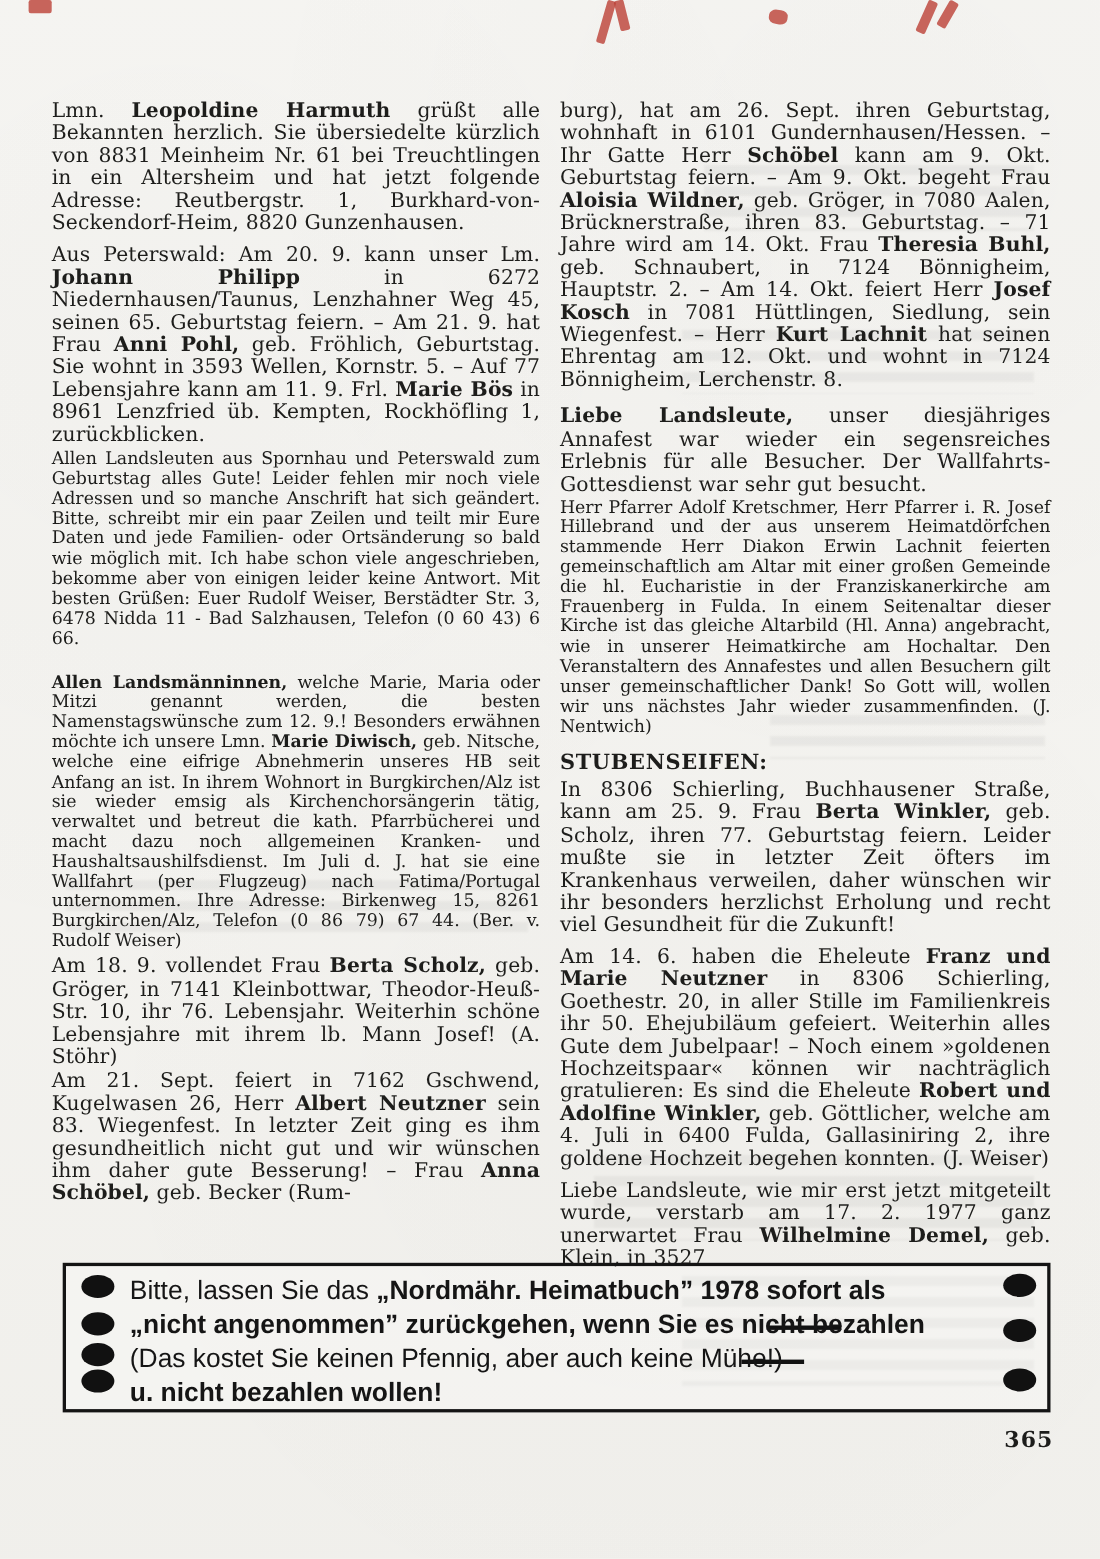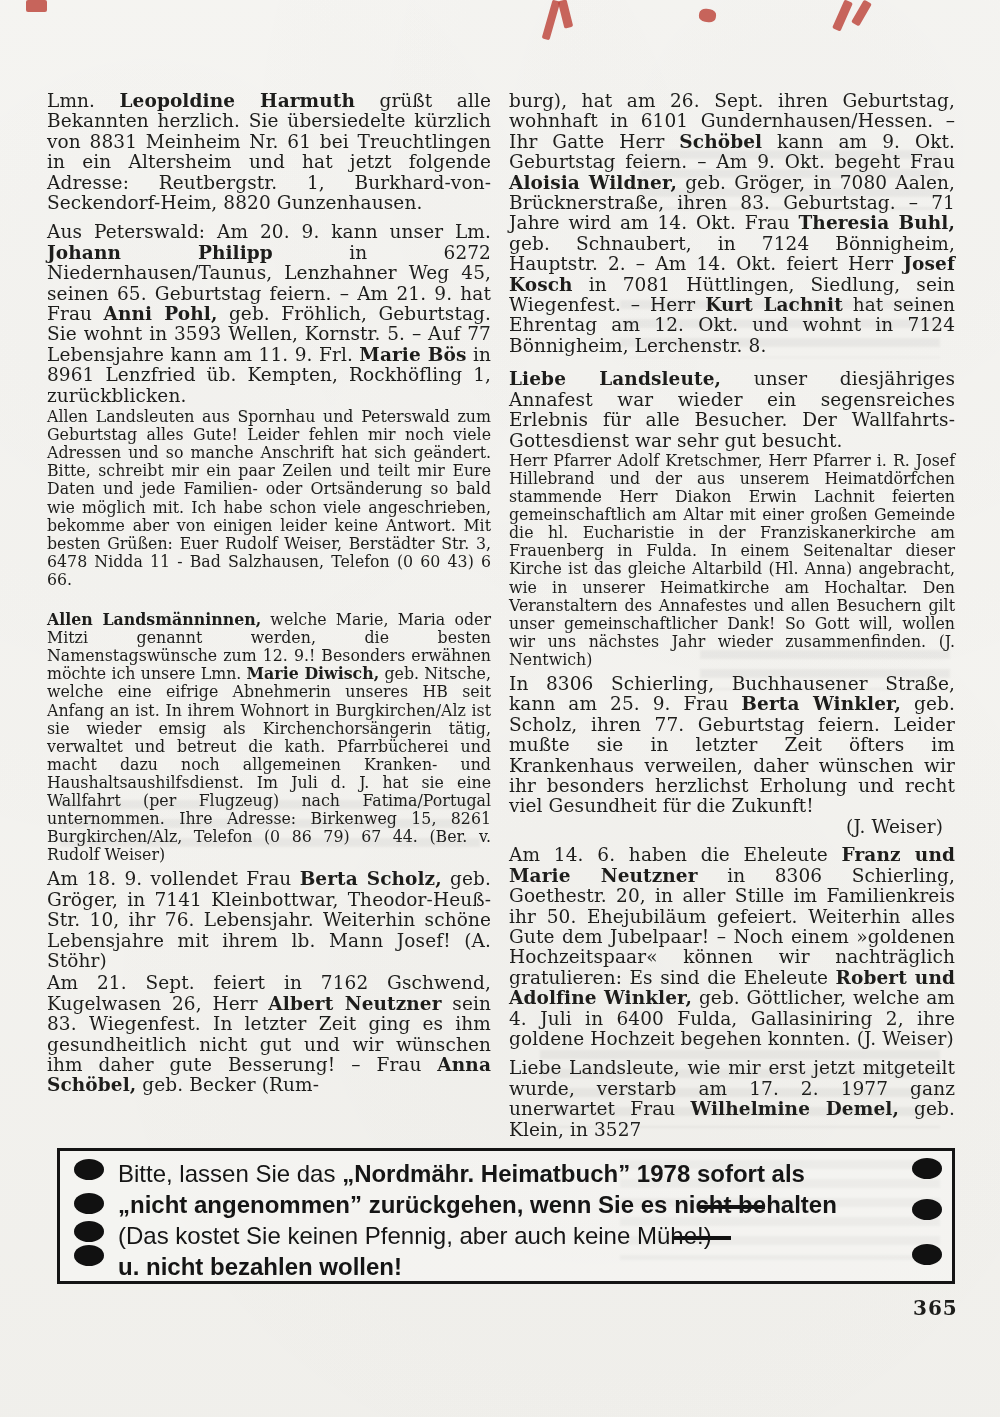--- a/index.html
+++ b/index.html
@@ -79,30 +79,30 @@
     <p class="para large" style="margin-top: 9px;"><span>Aus Peterswald: Am 20. 9. kann unser Lm. </span><span class="b">Johann Philipp</span><span> in 6272 Niedernhausen/Taunus, Lenzhahner Weg 45, seinen 65. Geburtstag feiern. – Am 21. 9. hat Frau </span><span class="b">Anni Pohl,</span><span> geb. Fröhlich, Geburtstag. Sie wohnt in 3593 Wellen, Kornstr. 5. – Auf 77 Lebensjahre kann am 11. 9. Frl. </span><span class="b">Marie Bös</span><span> in 8961 Lenzfried üb. Kempten, Rockhöfling 1, zurückblicken.</span></p>
     <p class="para small" style="margin-top: 2px;"><span>Allen Landsleuten aus Spornhau und Peterswald zum Geburtstag alles Gute! Leider fehlen mir noch viele Adressen und so manche Anschrift hat sich geändert. Bitte, schreibt mir ein paar Zeilen und teilt mir Eure Daten und jede Familien- oder Ortsänderung so bald wie möglich mit. Ich habe schon viele angeschrieben, bekomme aber von einigen leider keine Antwort. Mit besten Grüßen: Euer Rudolf Weiser, Berstädter Str. 3, 6478 Nidda 11 - Bad Salzhausen, Telefon (0 60 43) 6 66.</span></p>
     <p class="para small" style="margin-top: 22px;"><span class="b">Allen Landsmänninnen,</span><span> welche Marie, Maria oder Mitzi genannt werden, die besten Namenstagswünsche zum 12. 9.! Besonders erwähnen möchte ich unsere Lmn. </span><span class="b">Marie Diwisch,</span><span> geb. Nitsche, welche eine eifrige Abnehmerin unseres HB seit Anfang an ist. In ihrem Wohnort in Burgkirchen/Alz ist sie wieder emsig als Kirchenchorsängerin tätig, verwaltet und betreut die kath. Pfarrbücherei und macht dazu noch allgemeinen Kranken- und Haushaltsaushilfsdienst. Im Juli d. J. hat sie eine Wallfahrt (per Flugzeug) nach Fatima/Portugal unternommen. Ihre Adresse: Birkenweg 15, 8261 Burgkirchen/Alz, Telefon (0 86 79) 67 44. (Ber. v. Rudolf Weiser)</span></p>
     <p class="para large" style="margin-top: 5px;"><span>Am 18. 9. vollendet Frau </span><span class="b">Berta Scholz,</span><span> geb. Gröger, in 7141 Kleinbottwar, Theodor-Heuß-Str. 10, ihr 76. Lebensjahr. Weiterhin schöne Lebensjahre mit ihrem lb. Mann Josef! (A. Stöhr)</span></p>
     <p class="para large" style="margin-top: 2px;"><span>Am 21. Sept. feiert in 7162 Gschwend, Kugelwasen 26, Herr </span><span class="b">Albert Neutzner</span><span> sein 83. Wiegenfest. In letzter Zeit ging es ihm gesundheitlich nicht gut und wir wünschen ihm daher gute Besserung! – Frau </span><span class="b">Anna Schöbel,</span><span> geb. Becker (Rum-</span></p>
   </div>
 <div class="col col-right">
     <p class="para large" style="margin-top: 0px;"><span>burg), hat am 26. Sept. ihren Geburtstag, wohnhaft in 6101 Gundernhausen/Hessen. – Ihr Gatte Herr </span><span class="b">Schöbel</span><span> kann am 9. Okt. Geburtstag feiern. – Am 9. Okt. begeht Frau </span><span class="b">Aloisia Wildner,</span><span> geb. Gröger, in 7080 Aalen, Brücknerstraße, ihren 83. Geburtstag. – 71 Jahre wird am 14. Okt. Frau </span><span class="b">Theresia Buhl,</span><span> geb. Schnaubert, in 7124 Bönnigheim, Hauptstr. 2. – Am 14. Okt. feiert Herr </span><span class="b">Josef Kosch</span><span> in 7081 Hüttlingen, Siedlung, sein Wiegenfest. – Herr </span><span class="b">Kurt Lachnit</span><span> hat seinen Ehrentag am 12. Okt. und wohnt in 7124 Bönnigheim, Lerchenstr. 8.</span></p>
     <p class="para large" style="margin-top: 13px;"><span class="b">Liebe Landsleute,</span><span> unser diesjähriges Annafest war wieder ein segensreiches Erlebnis für alle Besucher. Der Wallfahrts-Gottesdienst war sehr gut besucht.</span></p>
     <p class="para small" style="margin-top: 1px;"><span>Herr Pfarrer Adolf Kretschmer, Herr Pfarrer i. R. Josef Hillebrand und der aus unserem Heimatdörfchen stammende Herr Diakon Erwin Lachnit feierten gemeinschaftlich am Altar mit einer großen Gemeinde die hl. Eucharistie in der Franziskanerkirche am Frauenberg in Fulda. In einem Seitenaltar dieser Kirche ist das gleiche Altarbild (Hl. Anna) angebracht, wie in unserer Heimatkirche am Hochaltar. Den Veranstaltern des Annafestes und allen Besuchern gilt unser gemeinschaftlicher Dank! So Gott will, wollen wir uns nächstes Jahr wieder zusammenfinden. (J. Nentwich)</span></p>
+    <div class="heading" style="margin-top: 13px;">STUBENSEIFEN:</div>
     <p class="para large" style="margin-top: 5px;"><span>In 8306 Schierling, Buchhausener Straße, kann am 25. 9. Frau </span><span class="b">Berta Winkler,</span><span> geb. Scholz, ihren 77. Geburtstag feiern. Leider mußte sie in letzter Zeit öfters im Krankenhaus verweilen, daher wünschen wir ihr besonders herzlichst Erholung und recht viel Gesundheit für die Zukunft!</span></p>
-    <p class="para large sig" style="margin-top: 0px;"><span>(J. Weiser)</span></p>
     <p class="para large" style="margin-top: 8px;"><span>Am 14. 6. haben die Eheleute </span><span class="b">Franz und Marie Neutzner</span><span> in 8306 Schierling, Goethestr. 20, in aller Stille im Familienkreis ihr 50. Ehejubiläum gefeiert. Weiterhin alles Gute dem Jubelpaar! – Noch einem »goldenen Hochzeitspaar« können wir nachträglich gratulieren: Es sind die Eheleute </span><span class="b">Robert und Adolfine Winkler,</span><span> geb. Göttlicher, welche am 4. Juli in 6400 Fulda, Gallasiniring 2, ihre goldene Hochzeit begehen konnten. (J. Weiser)</span></p>
     <p class="para large" style="margin-top: 9px;"><span>Liebe Landsleute, wie mir erst jetzt mitgeteilt wurde, verstarb am 17. 2. 1977 ganz unerwartet Frau </span><span class="b">Wilhelmine Demel,</span><span> geb. Klein, in 3527</span></p>
   </div>
 
 <div class="notice-box">
   <div class="notice-text">
       <div class="notice-line"><span>Bitte, lassen Sie das </span><span class="b">„Nordmähr. Heimatbuch” 1978 </span><span class="b u">sofort</span><span class="b"> als</span></div>
-      <div class="notice-line"><span class="b">„nicht angenommen” zurückgehen, wenn Sie es </span><span class="b u">nicht</span><span class="b"> behalten</span></div>
+      <div class="notice-line"><span class="b">„nicht angenommen” zurückgehen, wenn Sie es </span><span class="b u">nicht</span><span class="b"> bezahlen</span></div>
       <div class="notice-line"><span>(Das kostet Sie keinen Pfennig, aber auch keine Mühe!)</span></div>
       <div class="notice-line"><span class="b">u. nicht bezahlen wollen!</span></div>
     </div>
 <div class="dot" style="left: 14px; top: 8px;"></div>
     <div class="dot" style="left: 14px; top: 42px;"></div>
     <div class="dot" style="left: 14px; top: 70px;"></div>
     <div class="dot" style="left: 14px; top: 94px;"></div>
     <div class="dot" style="left: 852px; top: 7px;"></div>
     <div class="dot" style="left: 852px; top: 48px;"></div>
     <div class="dot" style="left: 852px; top: 93px;"></div>

